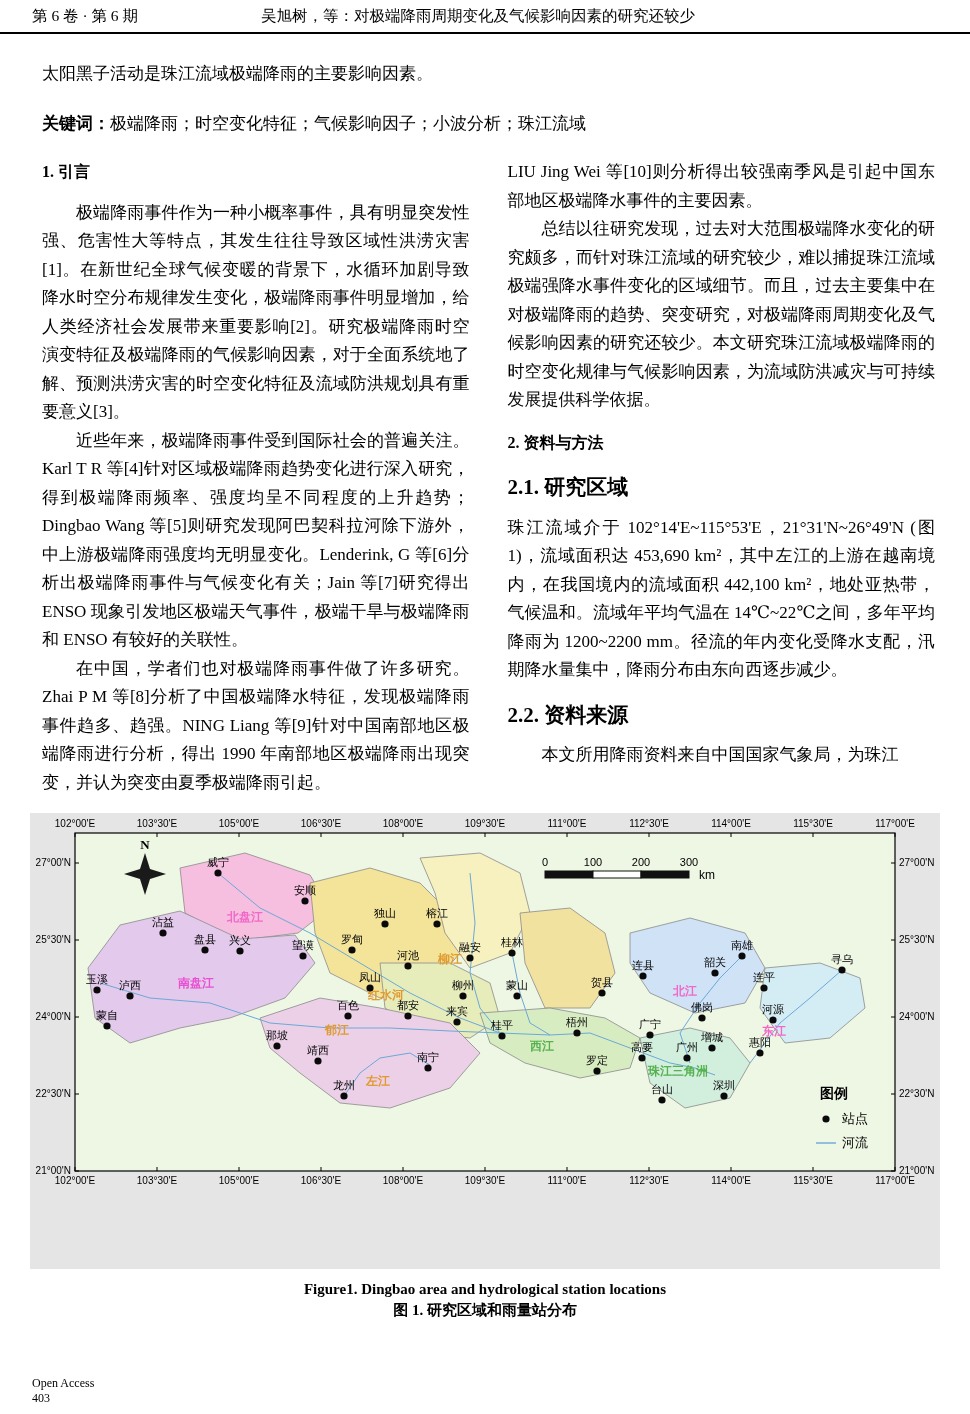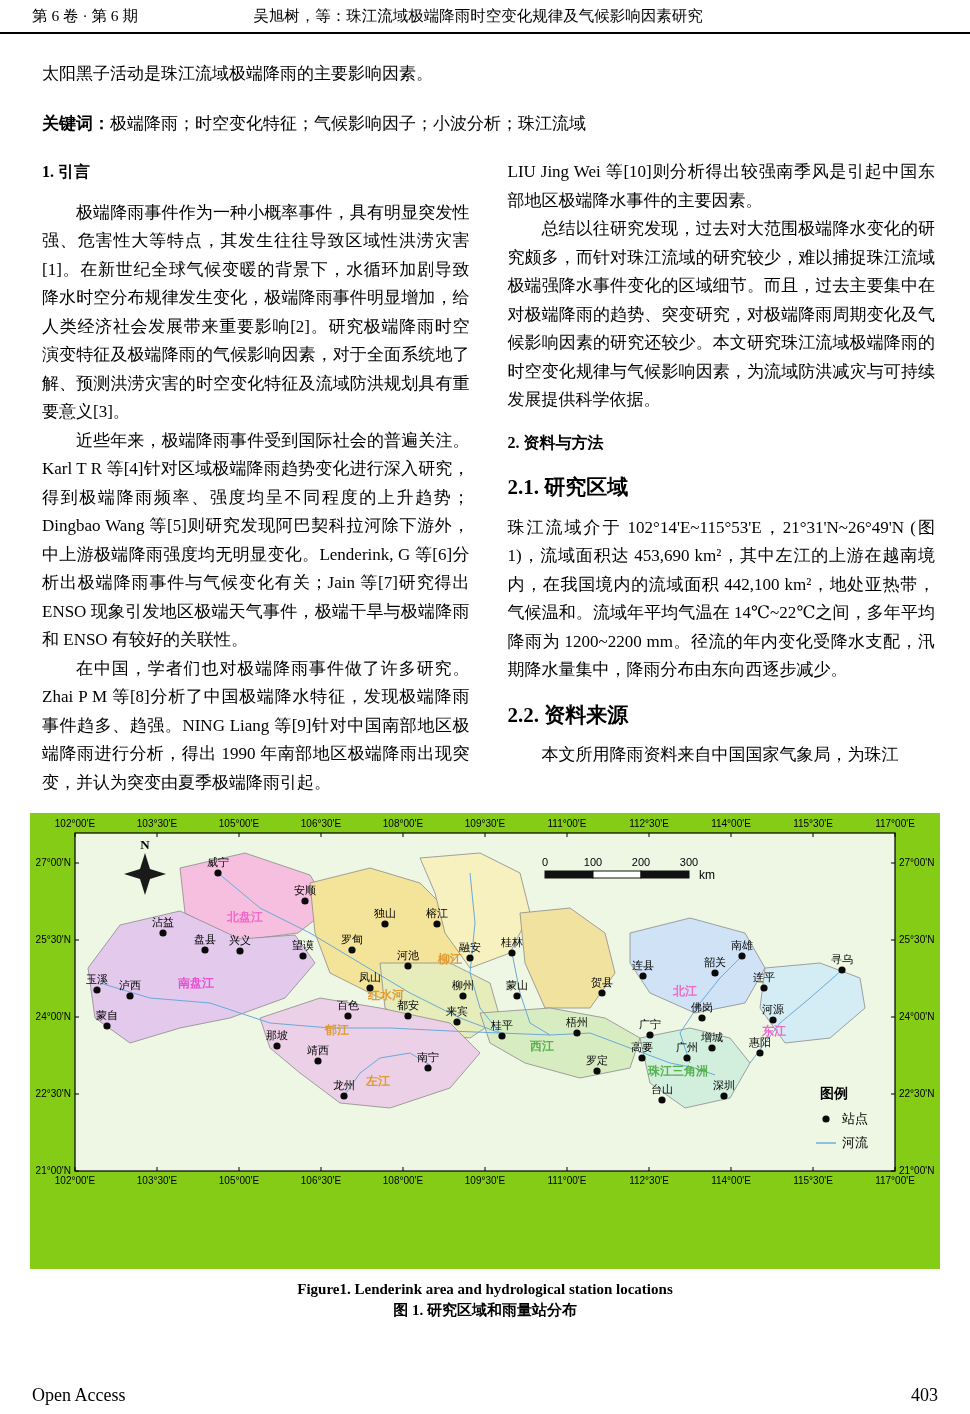--- a/index.html
+++ b/index.html
@@ -43,46 +43,47 @@
     font-size:16px;margin:14px 0 12px 0;font-weight:bold;
   }
   .col h3{
     font-size:21px;margin:16px 0 12px 0;font-weight:bold;
   }
   .col h2.first{margin-top:0;}
   
   .fig{
     margin:16px 0 0 30px;
     width:910px;height:456px;
-    background:#84cc16;
+    background:#e5e5e5;
     position:relative;
   }
   .fig svg{display:block;}
   .caption{
     text-align:center;font-weight:bold;
     margin-top:12px;
   }
   .caption .en{font-size:15px;font-family:"Liberation Serif",serif;}
   .caption .zh{font-size:15px;margin-top:3px;}
   
   .footer{
     position:absolute;left:0;right:0;bottom:8px;
-    display:flex;justify-content:space-between;
+    display:flex;justify-content:center;
     padding:0 32px;
-    font-size:18px;
+    font-size:12px;
+    flex-direction:column;
   }
 </style>
 </head>
 <body>
 
 <div class="page">
 
   <div class="hdr">
     <span class="issue">第 6 卷 · 第 6 期</span>
-    <span class="running">吴旭树，等：珠江流域极端降雨时空变化规律及气候影响因素研究</span>
+    <span class="running">吴旭树，等：对极端降雨周期变化及气候影响因素的研究还较少</span>
   </div>
 
   <p class="lead">太阳黑子活动是珠江流域极端降雨的主要影响因素。</p>
 
   <p class="kw"><b>关键词：</b><span>极端降雨；时空变化特征；气候影响因子；小波分析；珠江流域</span></p>
 
   <div class="cols">
     <div class="col">
       <h2 class="first">1. 引言</h2>
       <p class="indent">极端降雨事件作为一种小概率事件，具有明显突发性强、危害性大等特点，其发生往往导致区域性洪涝灾害[1]。在新世纪全球气候变暖的背景下，水循环加剧导致降水时空分布规律发生变化，极端降雨事件明显增加，给人类经济社会发展带来重要影响[2]。研究极端降雨时空演变特征及极端降雨的气候影响因素，对于全面系统地了解、预测洪涝灾害的时空变化特征及流域防洪规划具有重要意义[3]。</p>
@@ -304,21 +305,21 @@
           <text x="790" y="285" text-anchor="start" font-size="14" font-weight="bold">图例</text>
           <circle cx="796" cy="306" r="3.6" fill="#0a0a0a"></circle>
           <text x="812" y="310" text-anchor="start" font-size="13">站点</text>
           <line x1="786" y1="330" x2="806" y2="330" stroke="#6aa9d8" stroke-width="1.4"></line>
           <text x="812" y="334" text-anchor="start" font-size="13">河流</text>
         </g>
     </svg>
   </div>
 
   <div class="caption">
-    <div class="en">Figure1. Lenderink area and hydrological station locations</div>
+    <div class="en">Figure1. Dingbao area and hydrological station locations</div>
     <div class="zh">图 1.  研究区域和雨量站分布</div>
   </div>
 
   <div class="footer">
     <span>Open Access</span>
     <span>403</span>
   </div>
 
 </div>
 

